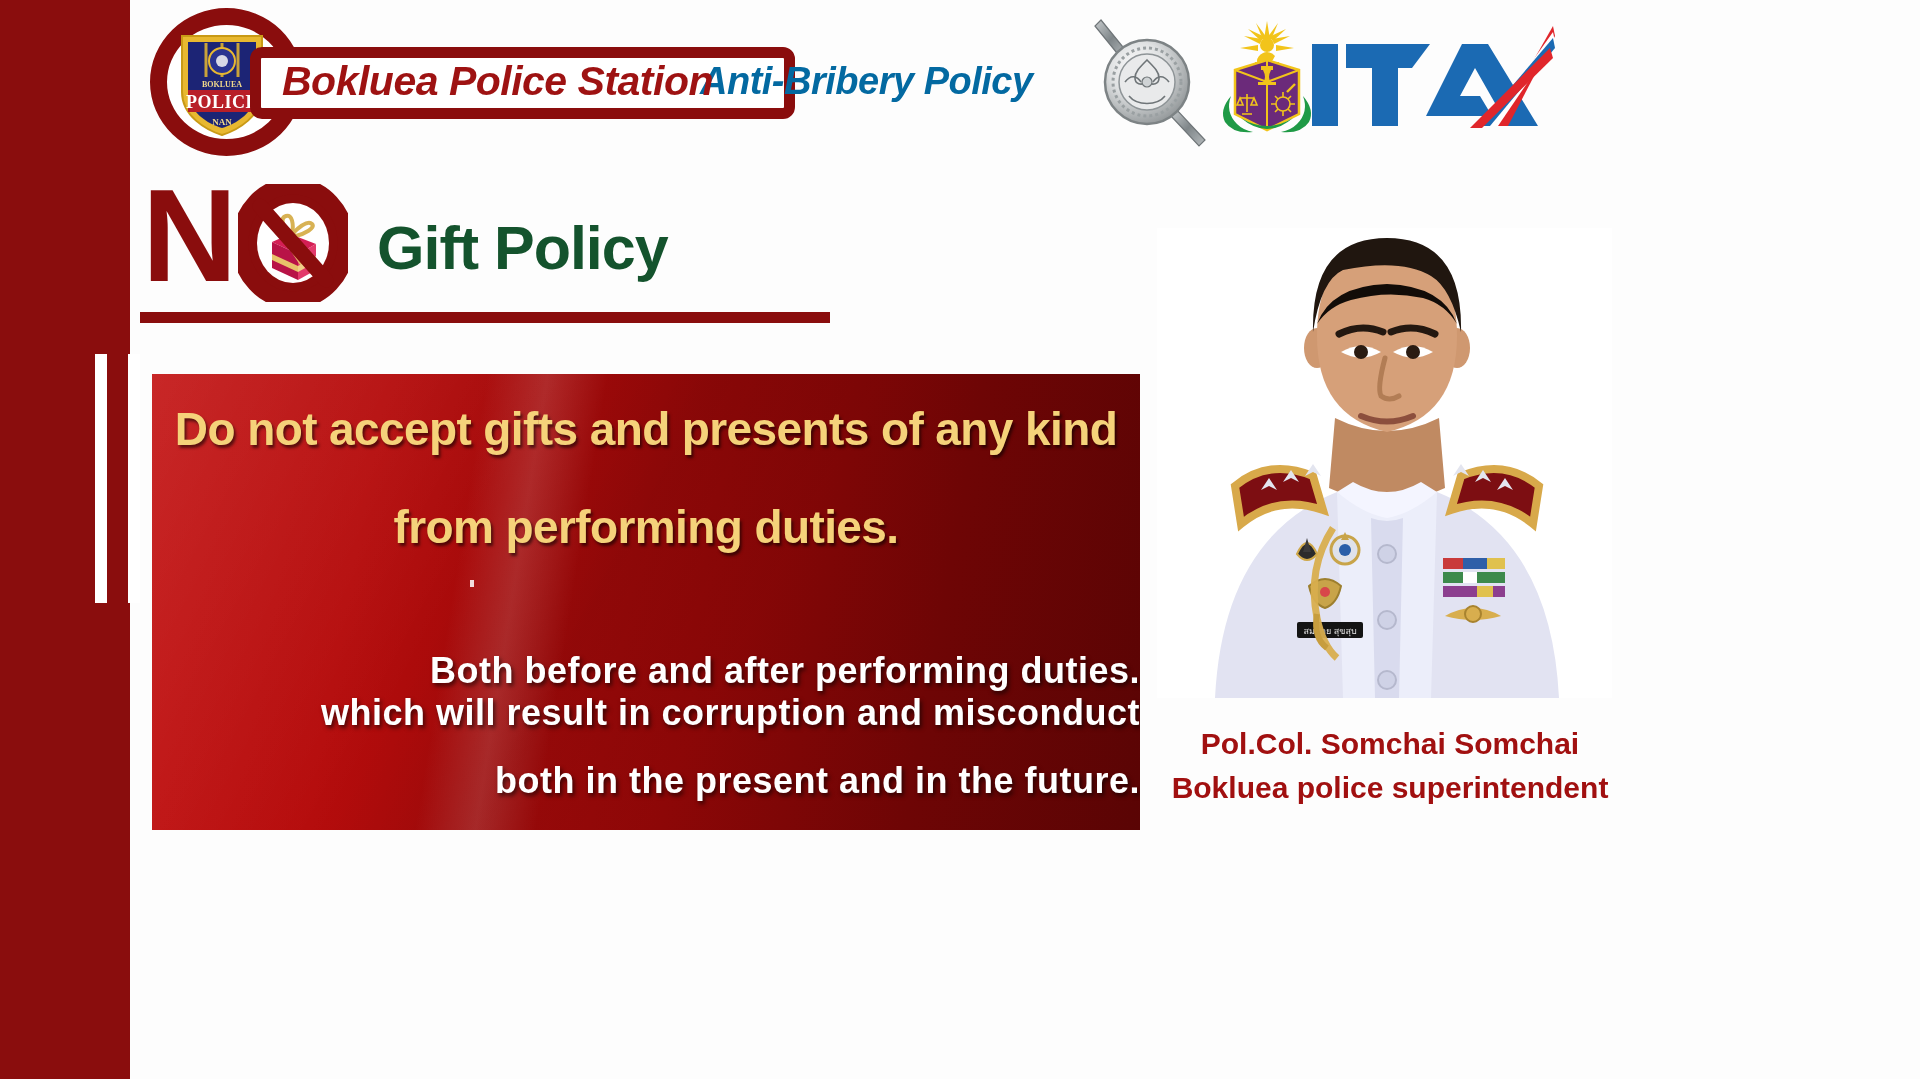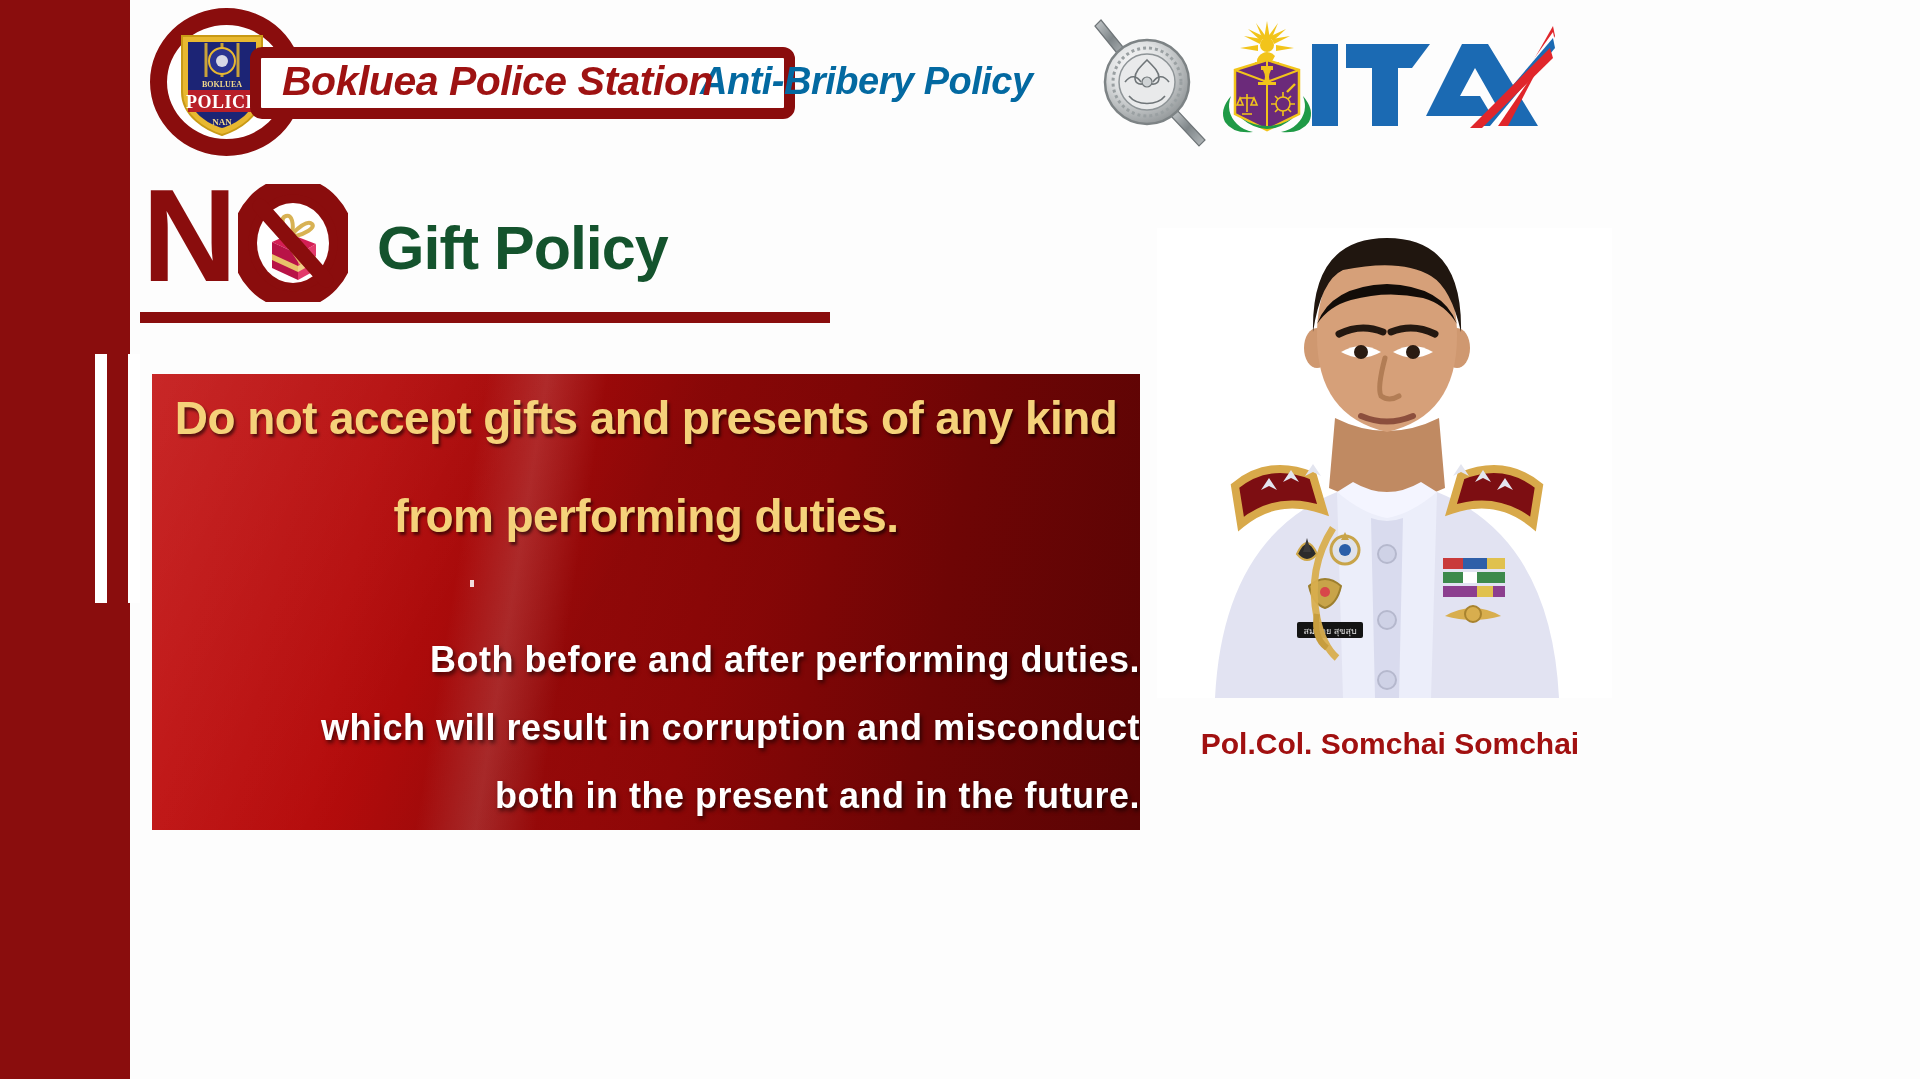--- a/index.html
+++ b/index.html
@@ -171,34 +171,34 @@
   .gold-line {
     position: relative;
     color: #f5d27a;
     font-size: 46px;
     font-weight: bold;
     text-align: center;
     letter-spacing: -0.6px;
     text-shadow: 2px 3px 3px rgba(0,0,0,0.55);
     white-space: nowrap;
   }
-  .gold-line.l1 { margin-top: 17px; }
+  .gold-line.l1 { margin-top: 28px; }
   .gold-line.l2 { margin-top: 44px; }
   .white-line {
     position: relative;
     color: #ffffff;
     font-size: 36px;
     font-weight: bold;
     text-align: right;
     letter-spacing: 0.5px;
     text-shadow: 2px 3px 4px rgba(0,0,0,0.6);
     white-space: nowrap;
   }
   .white-line.w1 { margin-top: 96px; }
-  .white-line.w2 { margin-top: 26px; }
+  .white-line.w2 { }
   .white-line.w3 { margin-top: 26px; margin-left: 40px; }
   .tiny-dot {
     position: absolute;
     left: 318px; top: 206px;
     width: 4px; height: 7px;
     background: #ffffff;
     opacity: 0.85;
   }
 
   
@@ -439,15 +439,16 @@
       <path d="M288 388 q28 -16 56 0 q-28 8 -56 0 Z" fill="#d8ae4e"></path>
       <circle cx="316" cy="386" r="8" fill="#d8ae4e" stroke="#a8832f" stroke-width="2"></circle>
     </g>
 
     <path d="M176 300 q-26 40 -16 90 q6 28 20 40" stroke="#d8ae4e" stroke-width="7" fill="none" opacity="0.95"></path>
     <path d="M160 386 q-4 24 10 34" stroke="#c79d3e" stroke-width="6" fill="none"></path>
   </svg>
 
   <div class="officer-caption">
     <div class="cap-name">Pol.Col. Somchai  Somchai</div>
+    <div class="cap-role">Bokluea police superintendent</div>
   </div>
 
 </div>
 
 </body></html>

